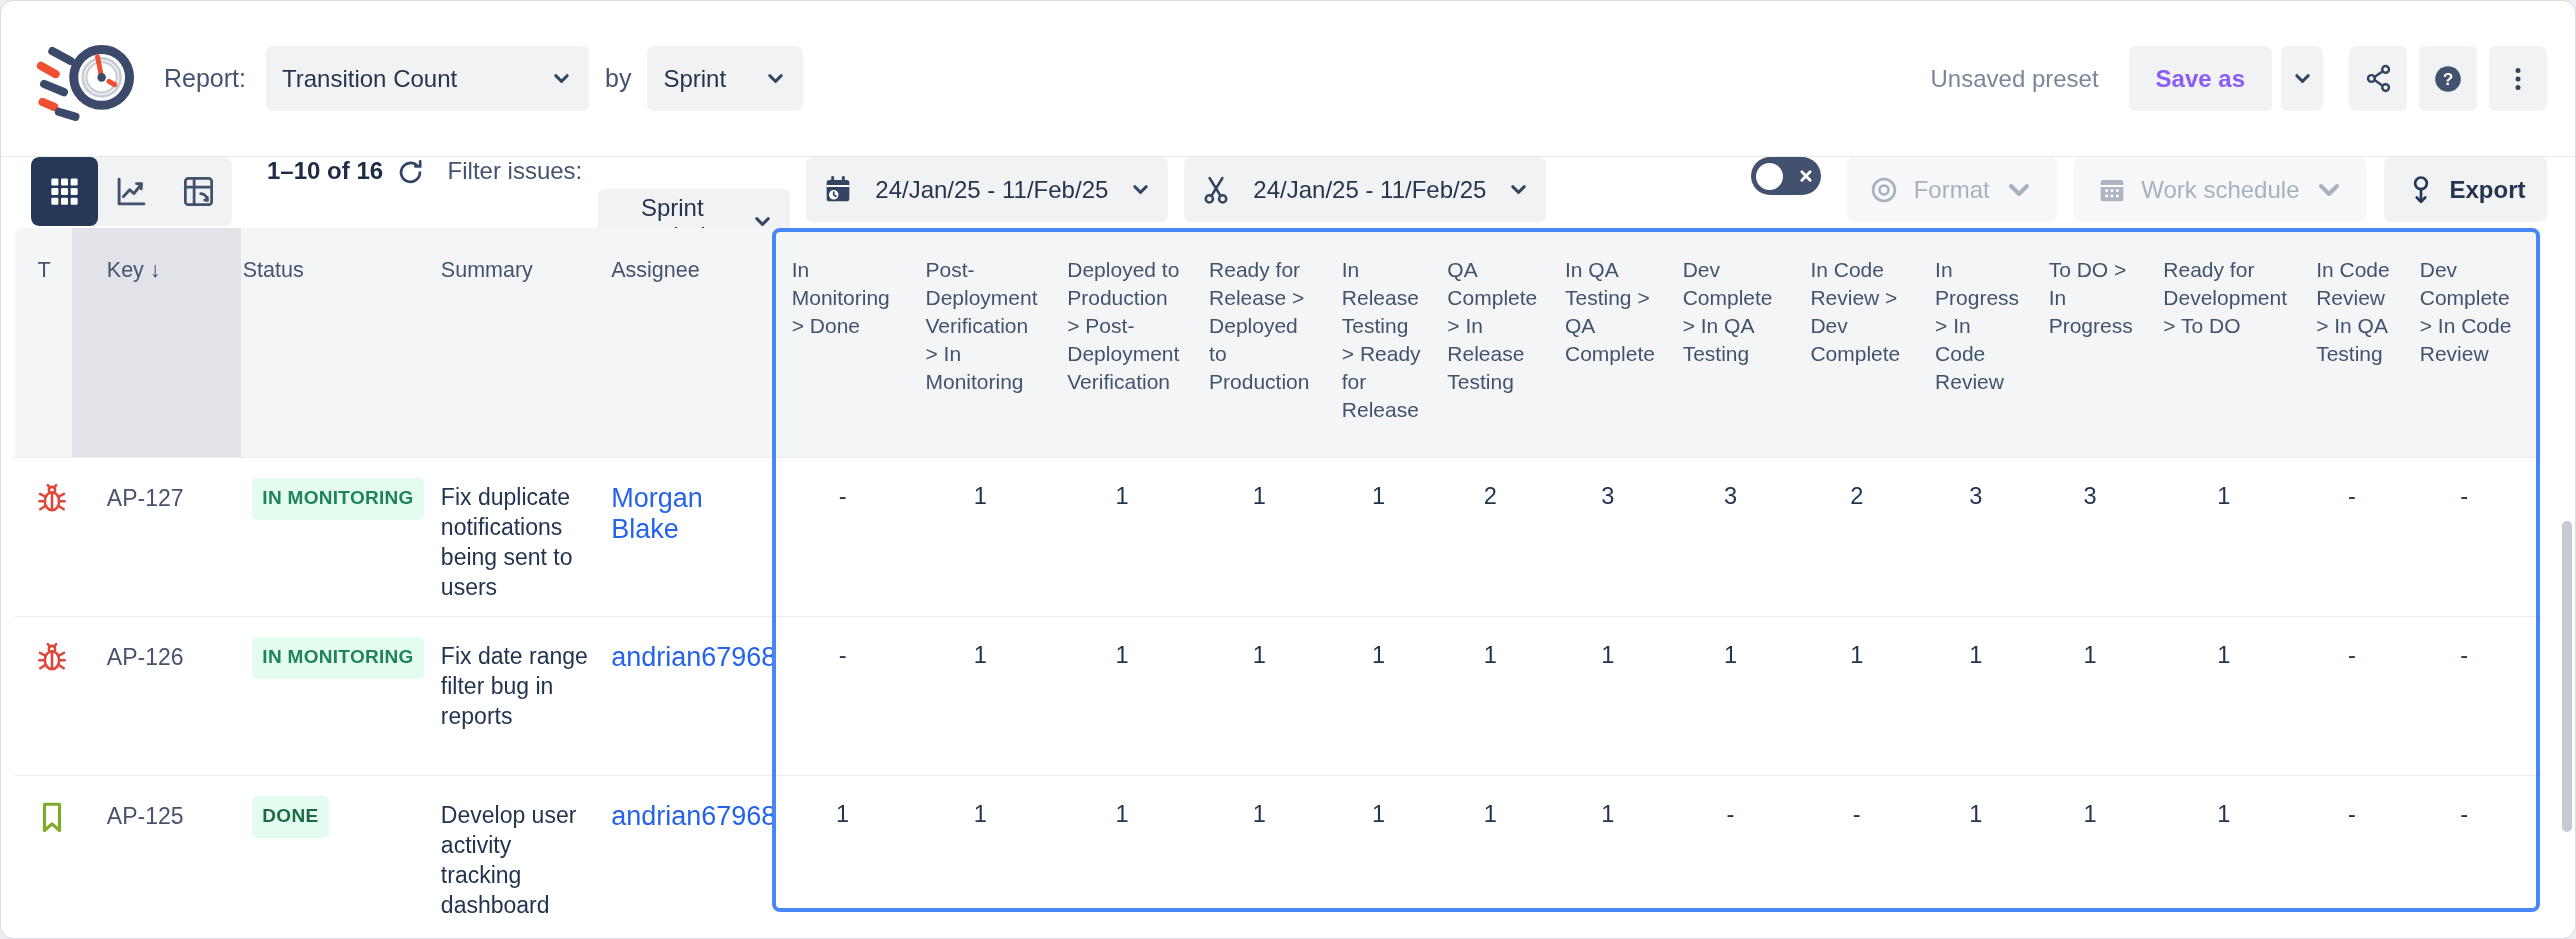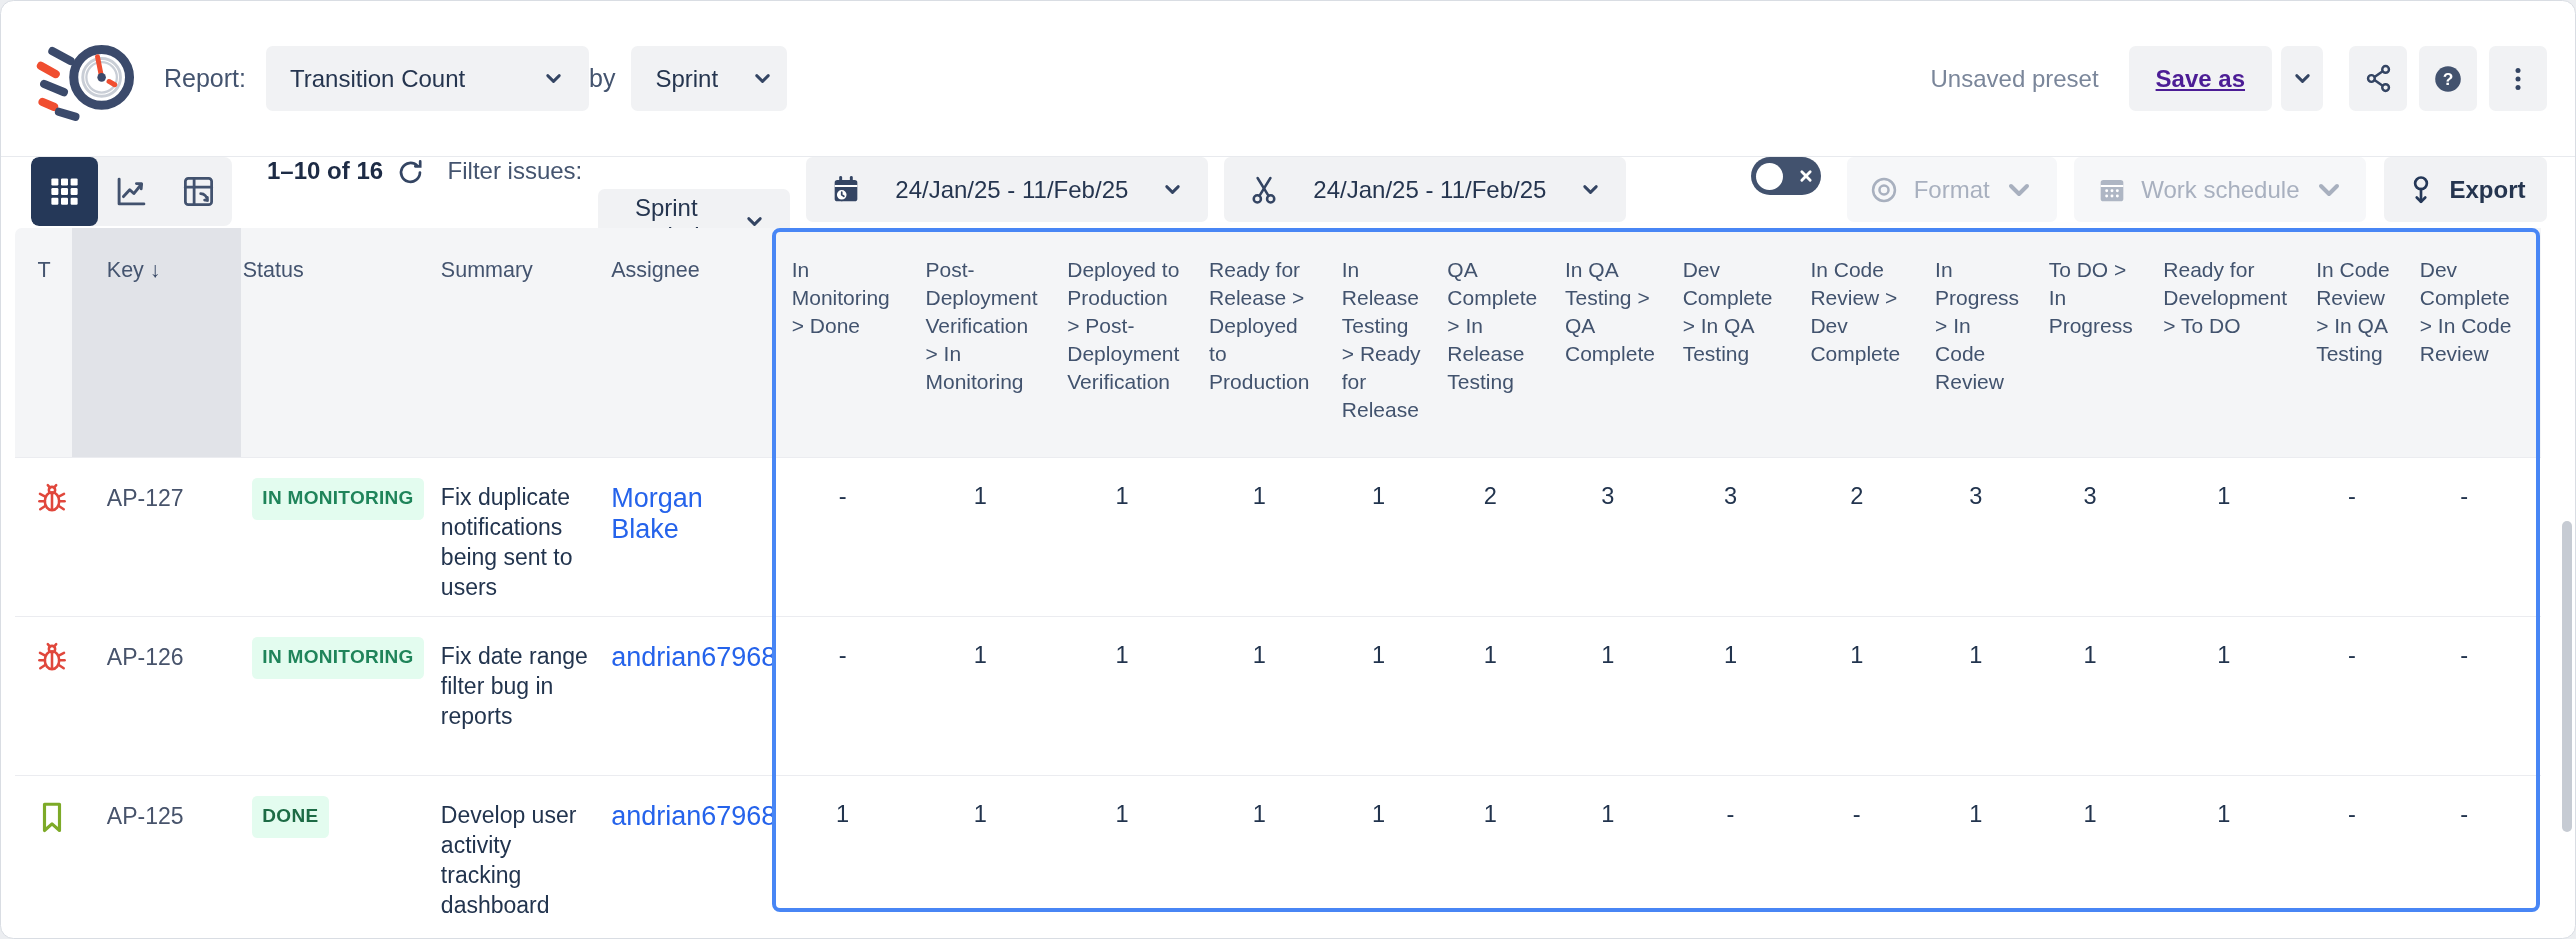--- a/index.html
+++ b/index.html
@@ -4,33 +4,33 @@
 <style>
   html,body{margin:0;padding:0;background:#eceef1;}
   body{width:2576px;height:939px;font-family:"Liberation Sans",sans-serif;-webkit-font-smoothing:antialiased;}
   .app{position:relative;width:2576px;height:939px;background:#ffffff;border:1.3px solid #d9dde3;border-radius:13.5px;box-sizing:border-box;overflow:hidden;}
 
   
   .topbar{height:155px;display:flex;align-items:center;padding:0 28px 0 35px;}
   .logo{width:105px;height:100px;flex:0 0 auto;}
   .lbl{font-size:25px;color:#44546f;}
   .report-lbl{margin-left:23px;}
-  .by-lbl{}
+  .by-lbl{margin-left:16px;}
   .select{display:inline-flex;align-items:center;height:65px;background:#f1f2f4;border:none;border-radius:6.7px;
-          padding:0 24px;font-family:inherit;font-size:24px;color:#25354f;cursor:pointer;gap:33px;box-sizing:border-box;}
+          padding:0 16px;font-family:inherit;font-size:24px;color:#25354f;cursor:pointer;gap:21px;box-sizing:border-box;}
   .sel-report{margin-left:20px;width:323px;justify-content:space-between;}
   .sel-group{margin-left:16px;width:156px;justify-content:space-between;}
   .sel-sprint{margin-left:17.5px;width:420px;}
   .sel-center{flex:1;text-align:center;}
   .chev{width:23px;height:23px;flex:0 0 auto;}
   .tri{width:0;height:0;border-left:8.7px solid transparent;border-right:8.7px solid transparent;border-top:10.8px solid #344563;flex:0 0 auto;}
   .spacer{flex:1;}
   .preset{font-size:24px;color:#7a869a;margin-right:30px;}
   .btn{display:inline-flex;align-items:center;justify-content:center;height:65px;background:#f1f2f4;border:none;border-radius:6.7px;
-       font-family:inherit;font-size:24px;font-weight:600;color:#4c1d95;cursor:pointer;box-sizing:border-box;text-decoration:underline;}
+       font-family:inherit;font-size:24px;font-weight:600;color:#8b5cf6;cursor:pointer;box-sizing:border-box;}
   .btn-saveas{padding:0 27px;}
   .btn-ic{width:58px;}
   .btn-chev{width:42px;margin-left:9.4px;}
   .btn-share{margin-left:25.6px;}
   .btn-help{margin-left:12px;}
   .btn-kebab{margin-left:12px;}
   .divider{height:1.3px;background:#e8eaee;}
 
   
   .toolbar{height:69px;display:flex;align-items:flex-start;padding:0 28px 0 30px;margin-top:0;}

